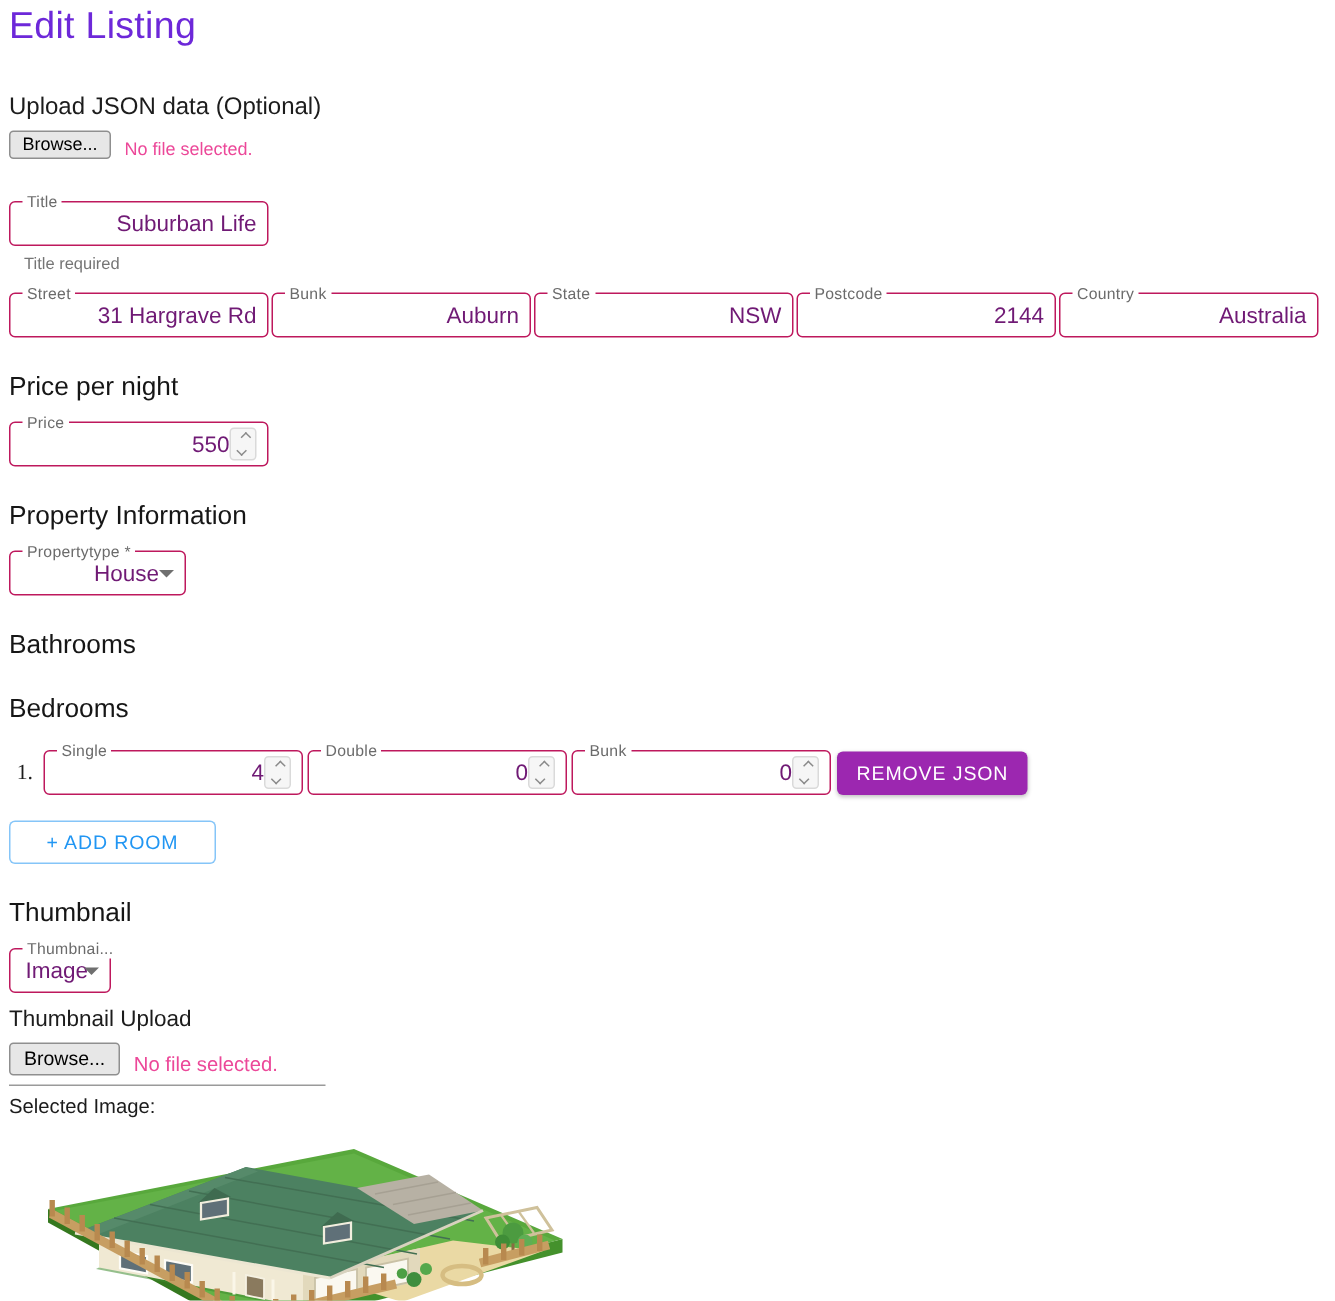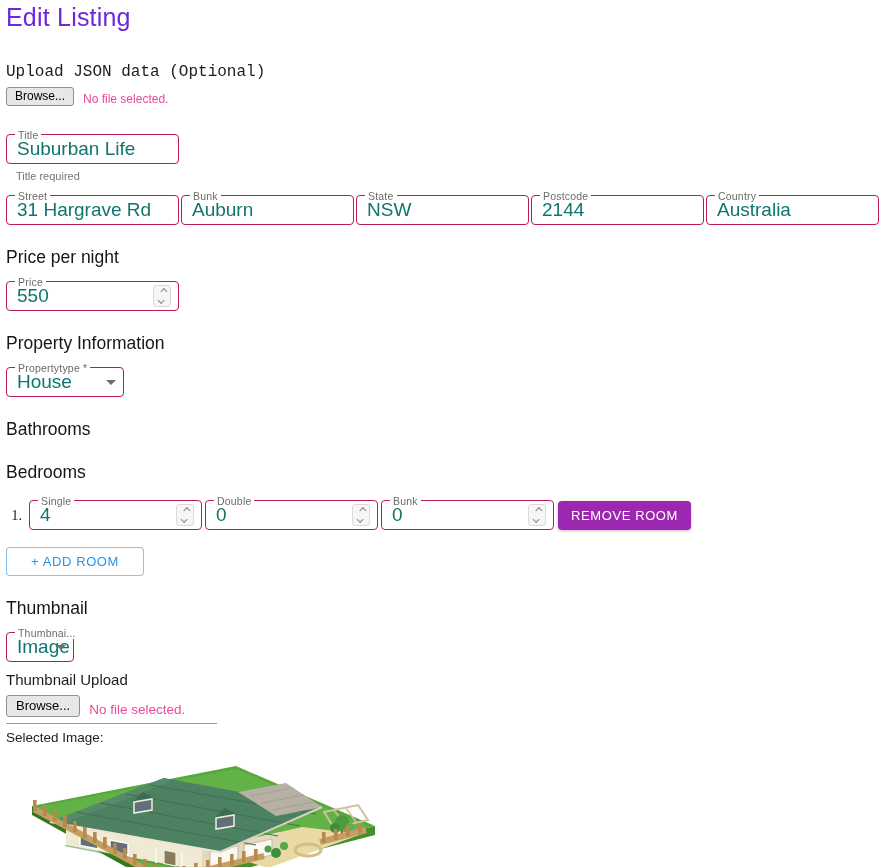--- a/index.html
+++ b/index.html
@@ -8,21 +8,21 @@
     width: 890px; height: 867px;
     font-family: "Liberation Sans", sans-serif;
     color: #1c1c1c;
     overflow: hidden;
   }
   .page { padding: 3px 10px 0 6px; }
 
   h1.page-title { font-size: 25px; font-weight: 400; letter-spacing: .2px; color:#6d28d9; }
 
   .sec-heading { font-size: 17.5px; font-weight: 400; color:#161616; margin-top: 22px; }
-  .h-upload    { font-size: 16px;  font-weight: 500; margin-top: 31px; font-family: Liberation Mono, monospace; }
+  .h-upload    { font-size: 16px;  font-weight: 500; margin-top: 31px; }
 
   
   .file-row { display: flex; align-items: flex-end; margin-top: 6px; }
   .browse-btn {
     display: inline-block;
     background: #e7e7e7;
     border: 1px solid #8f8f8f;
     border-radius: 3px;
     padding: 1px 8px 2px;
     font-size: 12px;
@@ -51,22 +51,22 @@
     background: #fff;
     padding: 0 3px;
     font-size: 10.5px;
     letter-spacing: .2px;
     color: #6b6b6b;
     white-space: nowrap;
   }
   .fvalue {
     border: none; outline: none; background: transparent;
     font-family: "Liberation Sans", sans-serif;
-    font-size: 19px; color: #0f766e;
-    flex: 1; min-width: 0; padding: 0;
+    font-size: 15px; color: #701a75;
+    flex: 1; min-width: 0; padding: 0; text-align: right;
   }
   .w173 { width: 173px; }
   .mt13 { margin-top: 13px; }
   .mt-title { margin-top: 28px; }
   .helper { font-size: 11px; color: #757575; margin: 6px 0 0 10px; }
 
   
   .spinner {
     width: 18px; height: 22px;
     background: #f6f6f6;
@@ -207,21 +207,21 @@
       </span>
     </div>
     <div class="field w173">
       <span class="flabel">Bunk</span>
       <input class="fvalue" readonly="" value="0" style="">
       <span class="spinner">
         <i class="chev up"></i>
         <i class="chev dn"></i>
       </span>
     </div>
-    <button class="remove-btn">REMOVE ROOM</button>
+    <button class="remove-btn">REMOVE JSON</button>
   </div>
   <button class="add-btn">+ ADD ROOM</button>
 
   <div class="sec-heading">Thumbnail</div>
   <div class="field select w68 mt13">
     <span class="flabel">Thumbnai...</span>
     <span class="fvalue">Image</span>
     <span class="caret"></span>
   </div>
 

